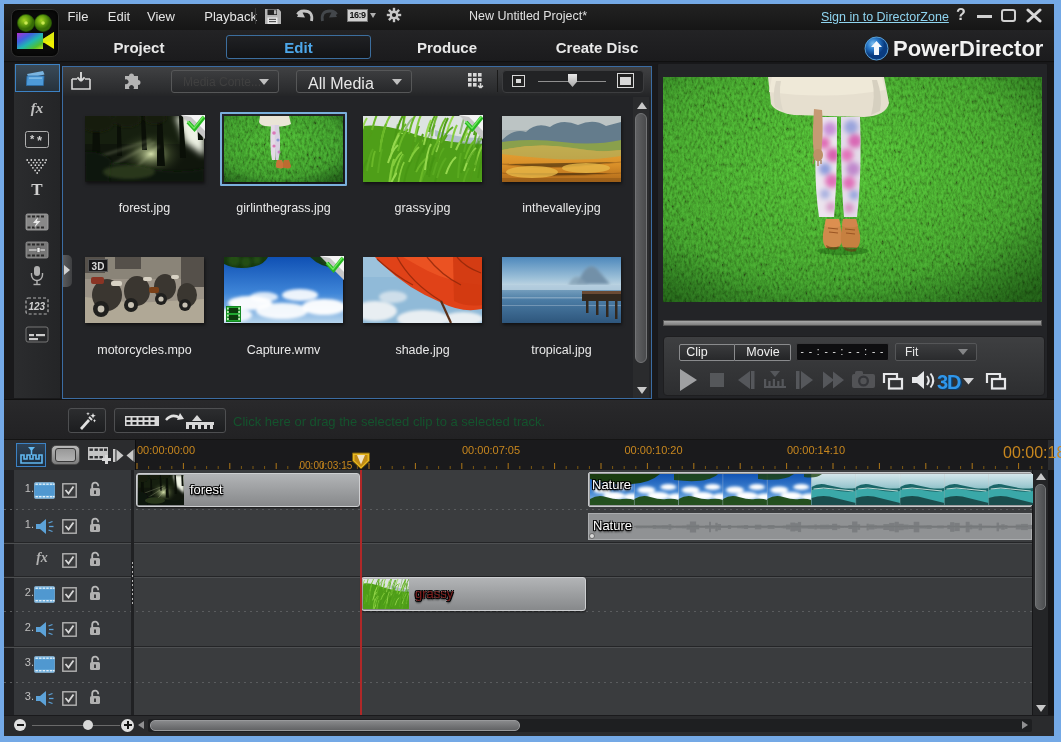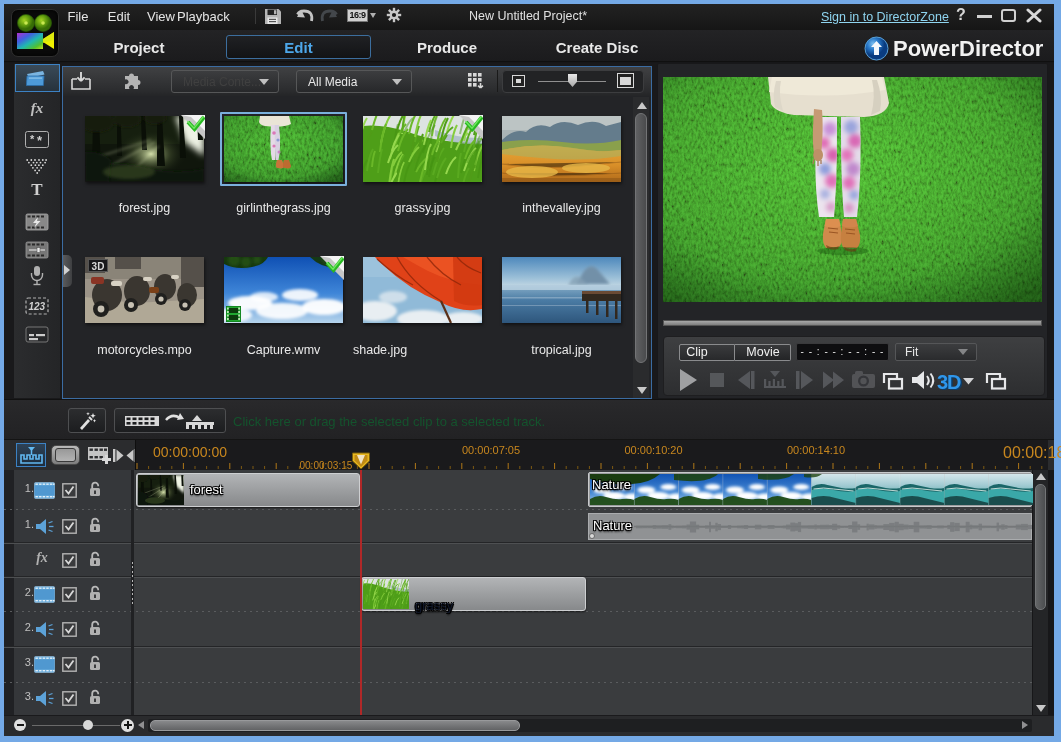--- a/index.html
+++ b/index.html
@@ -44,21 +44,21 @@
 <circle cx="31" cy="13" r="8.5" fill="url(#reel)" stroke="#2a5a06" stroke-width="0.7"></circle>
 <circle cx="14" cy="13" r="1.8" fill="#c8e850"></circle>
       <circle cx="31" cy="13" r="1.8" fill="#c8e850"></circle>
 <path d="M5 23 h26 v16 H5 z" fill="url(#cam)"></path>
 <path d="M31 29 l11 -7 v17 l-11 -7 z" fill="#f0f000"></path>
 <path d="M31 29 l11 -7 v8 l-11 3 z" fill="#d8e810" opacity="0.8"></path>
 </svg></div>
 <div class="abs" style="left:38px;top:9px;width:80px;text-align:center;font-size:13px;color:#e4e4e4;">File</div>
 <div class="abs" style="left:79px;top:9px;width:80px;text-align:center;font-size:13px;color:#e4e4e4;">Edit</div>
 <div class="abs" style="left:121px;top:9px;width:80px;text-align:center;font-size:13px;color:#e4e4e4;">View</div>
-<div class="abs" style="left:177px;top:9px;width:80px;text-align:left;font-size:13px;color:#e4e4e4;">Playback</div>
+<div class="abs" style="left:177px;top:9px;width:80px;text-align:right;font-size:13px;color:#e4e4e4;">Playback</div>
 <div class="abs" style="left:255px;top:8px;width:1px;height:16px;background:#3a3a3a;"></div>
 <svg class="abs" style="left:264px;top:8px;" width="18" height="17" viewBox="0 0 18 17">
 <path d="M1 1 h13.5 l2.5 2.5 v12.5 H1 z" fill="#b4b4b4"></path>
 <rect x="3.5" y="1.5" width="9.5" height="5.5" fill="#222"></rect>
 <rect x="10" y="2.2" width="2.4" height="4" fill="#b4b4b4"></rect>
 <rect x="3.5" y="9.5" width="10" height="6.5" fill="#e8e8e8"></rect>
 <rect x="5" y="10.8" width="7" height="1.2" fill="#555"></rect>
 <rect x="5" y="13" width="7" height="1.2" fill="#555"></rect>
 </svg>
 <svg class="abs" style="left:296px;top:7px;" width="18" height="18" viewBox="0 0 18 18">
@@ -205,21 +205,21 @@
 <path d="M2 8 v10 h18 v-10 M2 8 h5 M15 8 h5" fill="none" stroke="#d8d8d8" stroke-width="1.6"></path>
 <path d="M11 1 v9 m0 0 l-3.6 -3.6 m3.6 3.6 l3.6 -3.6" stroke="#d8d8d8" stroke-width="1.9" fill="none"></path>
 </svg>
 <svg class="abs" style="left:122px;top:72px;" width="20" height="19" viewBox="0 0 20 19">
 <path d="M2 6 h4 a2.5 2.5 0 1 1 5 0 h4 v4 a2.5 2.5 0 1 1 0 5 v4 h-4.5 a2.5 2.5 0 1 0 -4 0 H2 v-5 a2.5 2.5 0 1 0 0 -4.5 z" fill="#b4b4b4" transform="translate(1,-2)"></path>
 </svg>
 <div class="abs" style="left:171px;top:70px;width:108px;height:23px;background:linear-gradient(#3c3d3f,#27282a);border:1px solid #565758;border-radius:3px;"></div>
 <div class="abs" style="left:183px;top:75px;font-size:12px;color:#404040;">Media Conte...</div>
 <div class="abs" style="left:259px;top:79px;width:0;height:0;border-left:5px solid transparent;border-right:5px solid transparent;border-top:6px solid #c0c0c0;"></div>
 <div class="abs" style="left:296px;top:70px;width:116px;height:23px;background:linear-gradient(#3c3d3f,#27282a);border:1px solid #565758;border-radius:3px;"></div>
-<div class="abs" style="left:308px;top:75px;font-size:12px;color:#e8e8e8;">All Media</div>
+<div class="abs" style="left:308px;top:75px;font-size:16px;color:#e8e8e8;">All Media</div>
 <div class="abs" style="left:392px;top:79px;width:0;height:0;border-left:5px solid transparent;border-right:5px solid transparent;border-top:6px solid #c0c0c0;"></div>
 <svg class="abs" style="left:467px;top:72px;" width="20" height="19" viewBox="0 0 20 19">
     <rect x="1" y="1" width="3.6" height="3.6" fill="#d8d8d8"></rect>
     <rect x="6" y="1" width="3.6" height="3.6" fill="#d8d8d8"></rect>
     <rect x="11" y="1" width="3.6" height="3.6" fill="#d8d8d8"></rect>
     <rect x="1" y="6" width="3.6" height="3.6" fill="#d8d8d8"></rect>
     <rect x="6" y="6" width="3.6" height="3.6" fill="#d8d8d8"></rect>
     <rect x="11" y="6" width="3.6" height="3.6" fill="#d8d8d8"></rect>
     <rect x="1" y="11" width="3.6" height="3.6" fill="#d8d8d8"></rect>
     <rect x="6" y="11" width="3.6" height="3.6" fill="#d8d8d8"></rect>
@@ -507,21 +507,21 @@
 <path d="M40 0 h79 v28 q-30 -2 -54 -14 q-15 -8 -25 -14 z" fill="#ec5424" opacity="0.9"></path>
 <path d="M90 0 h29 v48 q-16 2 -28 -4 z" fill="#d03810" opacity="0.85"></path>
 <g stroke="#8a2408" stroke-width="1.3" fill="none" opacity="0.75">
         <path d="M34 0 q14 26 44 44"></path>
         <path d="M64 0 q14 18 34 28"></path>
         <path d="M94 0 q8 10 24 16"></path>
         <path d="M14 2 q20 18 36 26"></path>
       </g>
 <path d="M78 44 l10 22" stroke="#5a3018" stroke-width="2.2"></path>
 </svg></div>
-<div class="abs" style="left:353px;top:343px;width:139px;text-align:left;font-size:12.5px;color:#e8e8e8;">shade.jpg</div>
+<div class="abs" style="left:353px;top:343px;width:139px;text-align:center;font-size:12.5px;color:#e8e8e8;">shade.jpg</div>
 <div class="abs" style="left:502px;top:257px;width:119px;height:66px;box-shadow:1px 2px 3px rgba(0,0,0,0.5);"><svg width="119" height="66" viewBox="0 0 119 66" preserveAspectRatio="none">
 <defs>
         <linearGradient id="tsky" x1="0" y1="0" x2="0" y2="1">
           <stop offset="0%" stop-color="#4d88bc"></stop>
           <stop offset="70%" stop-color="#9cc0d8"></stop>
           <stop offset="100%" stop-color="#c4d8e4"></stop>
         </linearGradient>
 <linearGradient id="tsea" x1="0" y1="0" x2="0" y2="1">
           <stop offset="0%" stop-color="#88aec8"></stop>
           <stop offset="40%" stop-color="#4a7ba4"></stop>
@@ -771,21 +771,21 @@
 </svg>
 <svg class="abs" style="left:113px;top:447px;" width="24" height="17" viewBox="0 0 24 17">
 <g fill="#c8c8c8">
       <rect x="0" y="2" width="2.4" height="13"></rect>
       <path d="M3.5 2.5 l7 6 l-7 6 z"></path>
       <path d="M20.5 2.5 l-7 6 l7 6 z"></path>
       <rect x="21.6" y="2" width="2.4" height="13"></rect>
     </g>
 </svg>
 <div class="abs" style="left:135px;top:440px;width:913px;height:30px;background:#1a1a1c;border-left:1px solid #0e0e0e;"></div>
-<div class="abs" style="left:137.0px;top:444px;font-size:14px;color:#c8871e;padding-left:16px;">00:00:00:00</div>
+<div class="abs" style="left:137.0px;top:444px;font-size:11px;color:#c8871e;">00:00:00:00</div>
 <div class="abs" style="left:299.5px;top:460px;font-size:10px;color:#c8871e;">00:00:03:15</div>
 <div class="abs" style="left:462.0px;top:444px;font-size:11px;color:#c8871e;">00:00:07:05</div>
 <div class="abs" style="left:624.5px;top:444px;font-size:11px;color:#c8871e;">00:00:10:20</div>
 <div class="abs" style="left:787.0px;top:444px;font-size:11px;color:#c8871e;">00:00:14:10</div>
 <div class="abs" style="left:1003px;top:444px;font-size:16px;color:#c8871e;">00:00:18:00</div>
 <svg class="abs" style="left:135px;top:441px;" width="913" height="29" viewBox="0 0 913 29">
     <line x1="2.0" y1="22" x2="2.0" y2="28" stroke="#b07818" stroke-width="1"></line>
     <line x1="13.6" y1="25" x2="13.6" y2="28" stroke="#7e5a12" stroke-width="1"></line>
     <line x1="25.2" y1="25" x2="25.2" y2="28" stroke="#7e5a12" stroke-width="1"></line>
     <line x1="36.8" y1="25" x2="36.8" y2="28" stroke="#7e5a12" stroke-width="1"></line>
@@ -1159,21 +1159,21 @@
       <path d="M39 17 q2 -18 4 -25" stroke="#5aaa20" stroke-width="2" fill="none"></path>
       <path d="M77 31 q3 -20 8 -29" stroke="#509c18" stroke-width="2" fill="none"></path>
       <path d="M25 47 q4 -13 10 -18" stroke="#96d84e" stroke-width="2" fill="none"></path>
       <path d="M115 62 q3 -19 7 -28" stroke="#42901278" stroke-width="2" fill="none"></path>
       <path d="M15 57 q2 -17 4 -24" stroke="#5aaa20" stroke-width="2" fill="none"></path>
       <path d="M-3 66 q3 -15 7 -22" stroke="#42901278" stroke-width="2" fill="none"></path>
       <path d="M102 43 q4 -13 10 -19" stroke="#6ab828" stroke-width="2" fill="none"></path>
       <path d="M60 37 q5 -19 12 -28" stroke="#42901278" stroke-width="2" fill="none"></path>
       <path d="M78 27 q5 -11 12 -16" stroke="#5aaa20" stroke-width="2" fill="none"></path>
 </svg></div>
-<div class="abs" style="left:415px;top:586px;font-size:13px;color:#0f172a;text-shadow:-1px -1px 0 #000,1px -1px 0 #000,-1px 1px 0 #000,1px 1px 0 #000, 0 2px 2px #000;margin-top:12px;">grassy</div>
+<div class="abs" style="left:415px;top:586px;font-size:13px;color:#7f1d1d;text-shadow:-1px -1px 0 #000,1px -1px 0 #000,-1px 1px 0 #000,1px 1px 0 #000, 0 2px 2px #000;">grassy</div>
 <div class="abs" style="left:588px;top:472px;width:444px;height:35px;background:#9a9c9e;border:1px solid #c8cacc;border-radius:2px;"></div>
 <div class="abs" style="left:590px;top:474px;width:443px;height:31px;overflow:hidden;">
 <svg width="443" height="31" viewBox="0 0 443 31">
 <defs>
 <linearGradient id="skyA" x1="0" y1="0" x2="0" y2="1">
           <stop offset="0%" stop-color="#1254b4"></stop>
           <stop offset="60%" stop-color="#4488d4"></stop>
           <stop offset="100%" stop-color="#a8cce8"></stop>
         </linearGradient>
 <linearGradient id="seaA" x1="0" y1="0" x2="0" y2="1">

